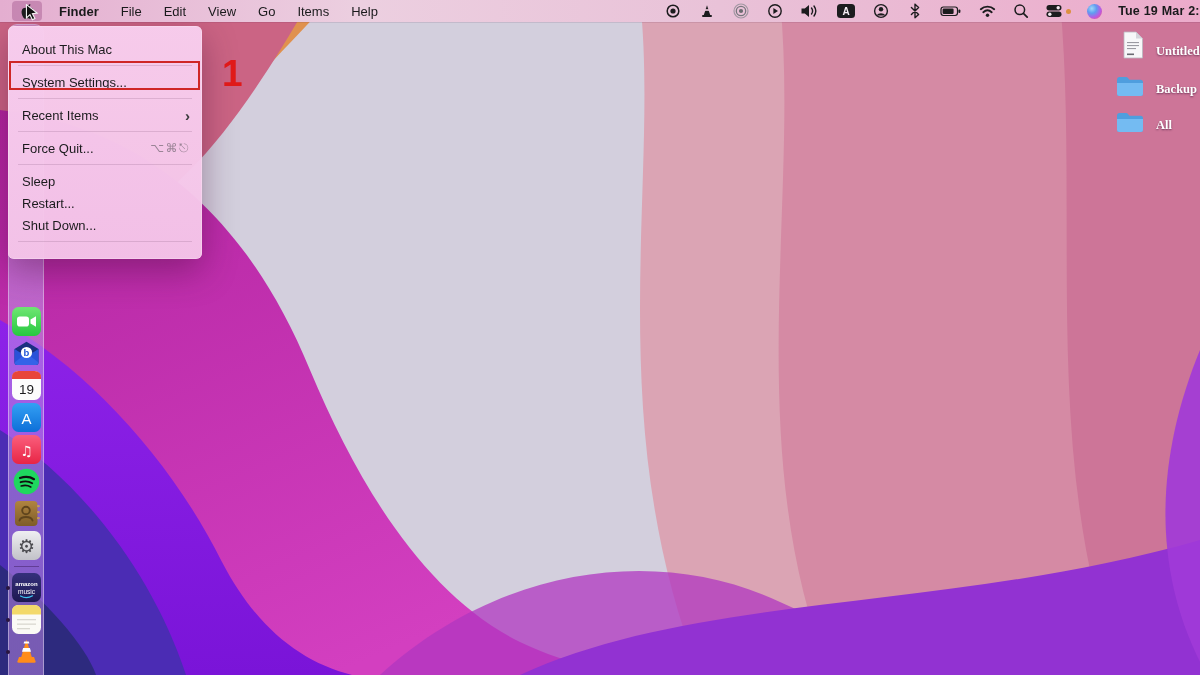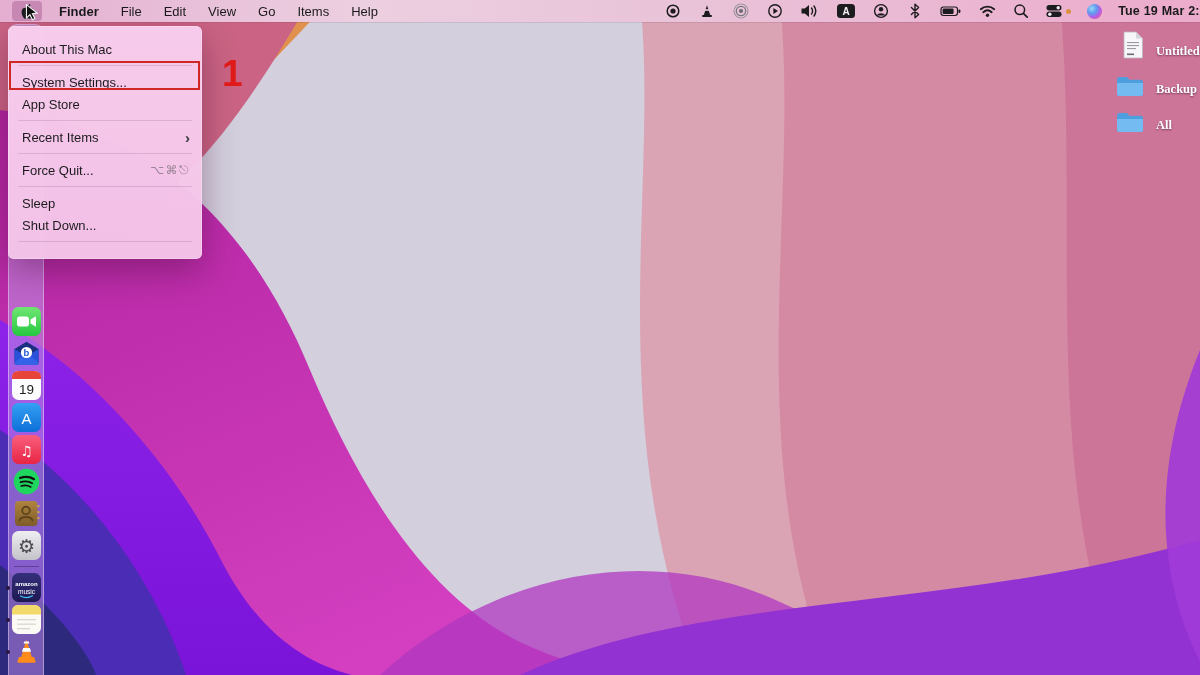--- a/index.html
+++ b/index.html
@@ -335,36 +335,36 @@
   </div>
 
   <div class="apple-menu">
     <div class="menu-item">
       <span class="mi-label">About This Mac</span>
     </div>
     <div class="menu-div"></div>
     <div class="menu-item">
       <span class="mi-label">System Settings...</span>
     </div>
-    <div class="menu-item">
-      <span class="mi-label">App Store</span>
-    </div>
     <div class="menu-div"></div>
     <div class="menu-item">
       <span class="mi-label">Recent Items</span>
       <span class="mi-arrow">›</span>
     </div>
     <div class="menu-div"></div>
     <div class="menu-item">
       <span class="mi-label">Force Quit...</span>
       <span class="mi-short">⌥⌘⎋</span>
     </div>
     <div class="menu-div"></div>
     <div class="menu-item">
       <span class="mi-label">Sleep</span>
+    </div>
+    <div class="menu-item">
+      <span class="mi-label">Restart...</span>
     </div>
     <div class="menu-item">
       <span class="mi-label">Shut Down...</span>
     </div>
     <div class="menu-div"></div>
     <div class="red-box"></div>
   </div>
 
   <div class="annot-1">1</div>
 

